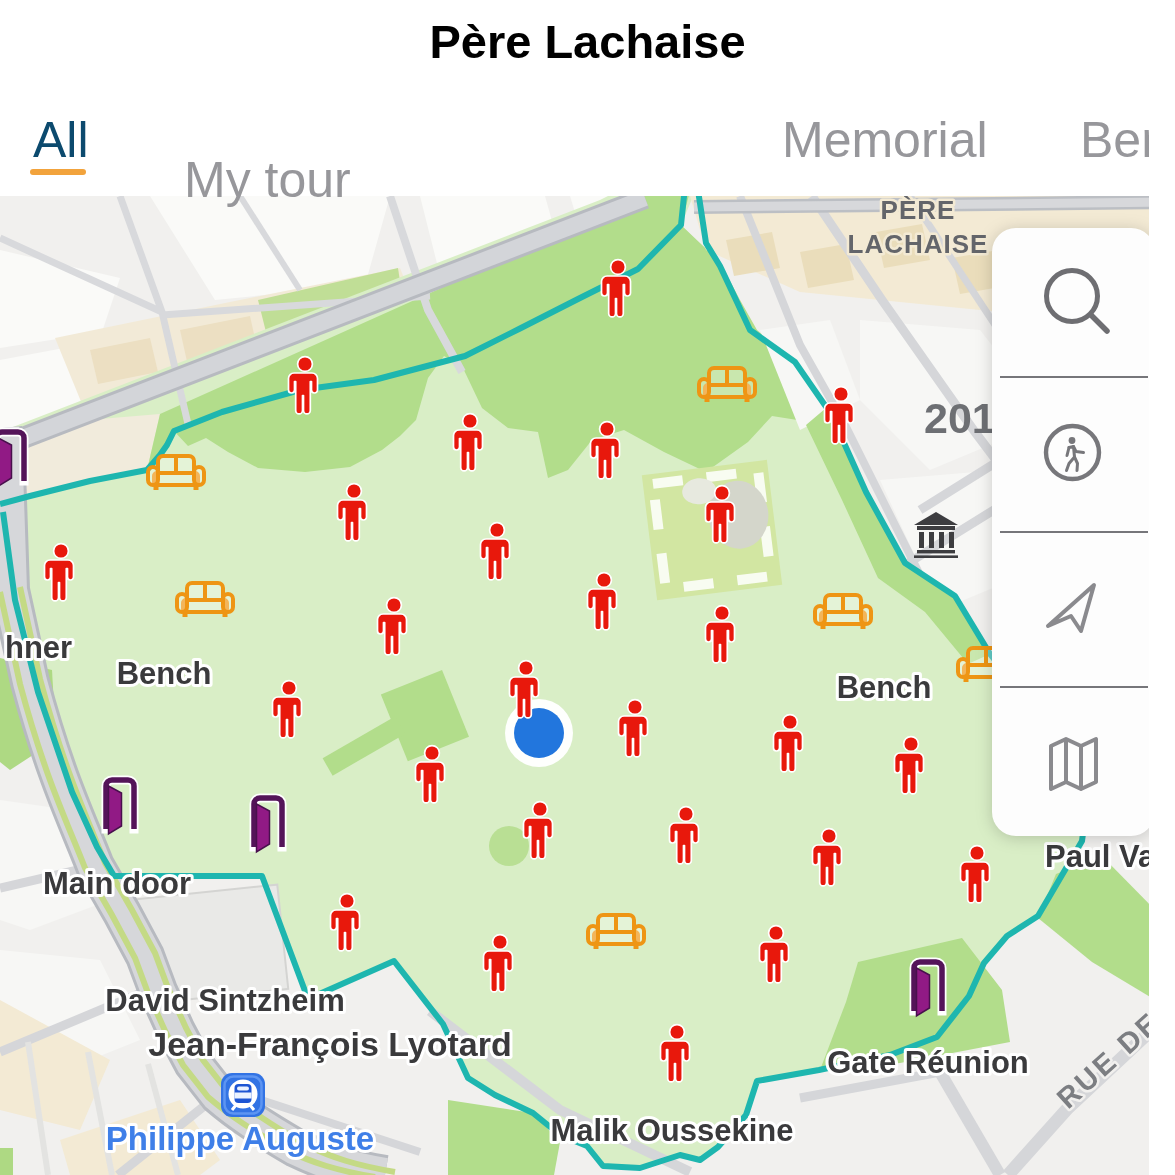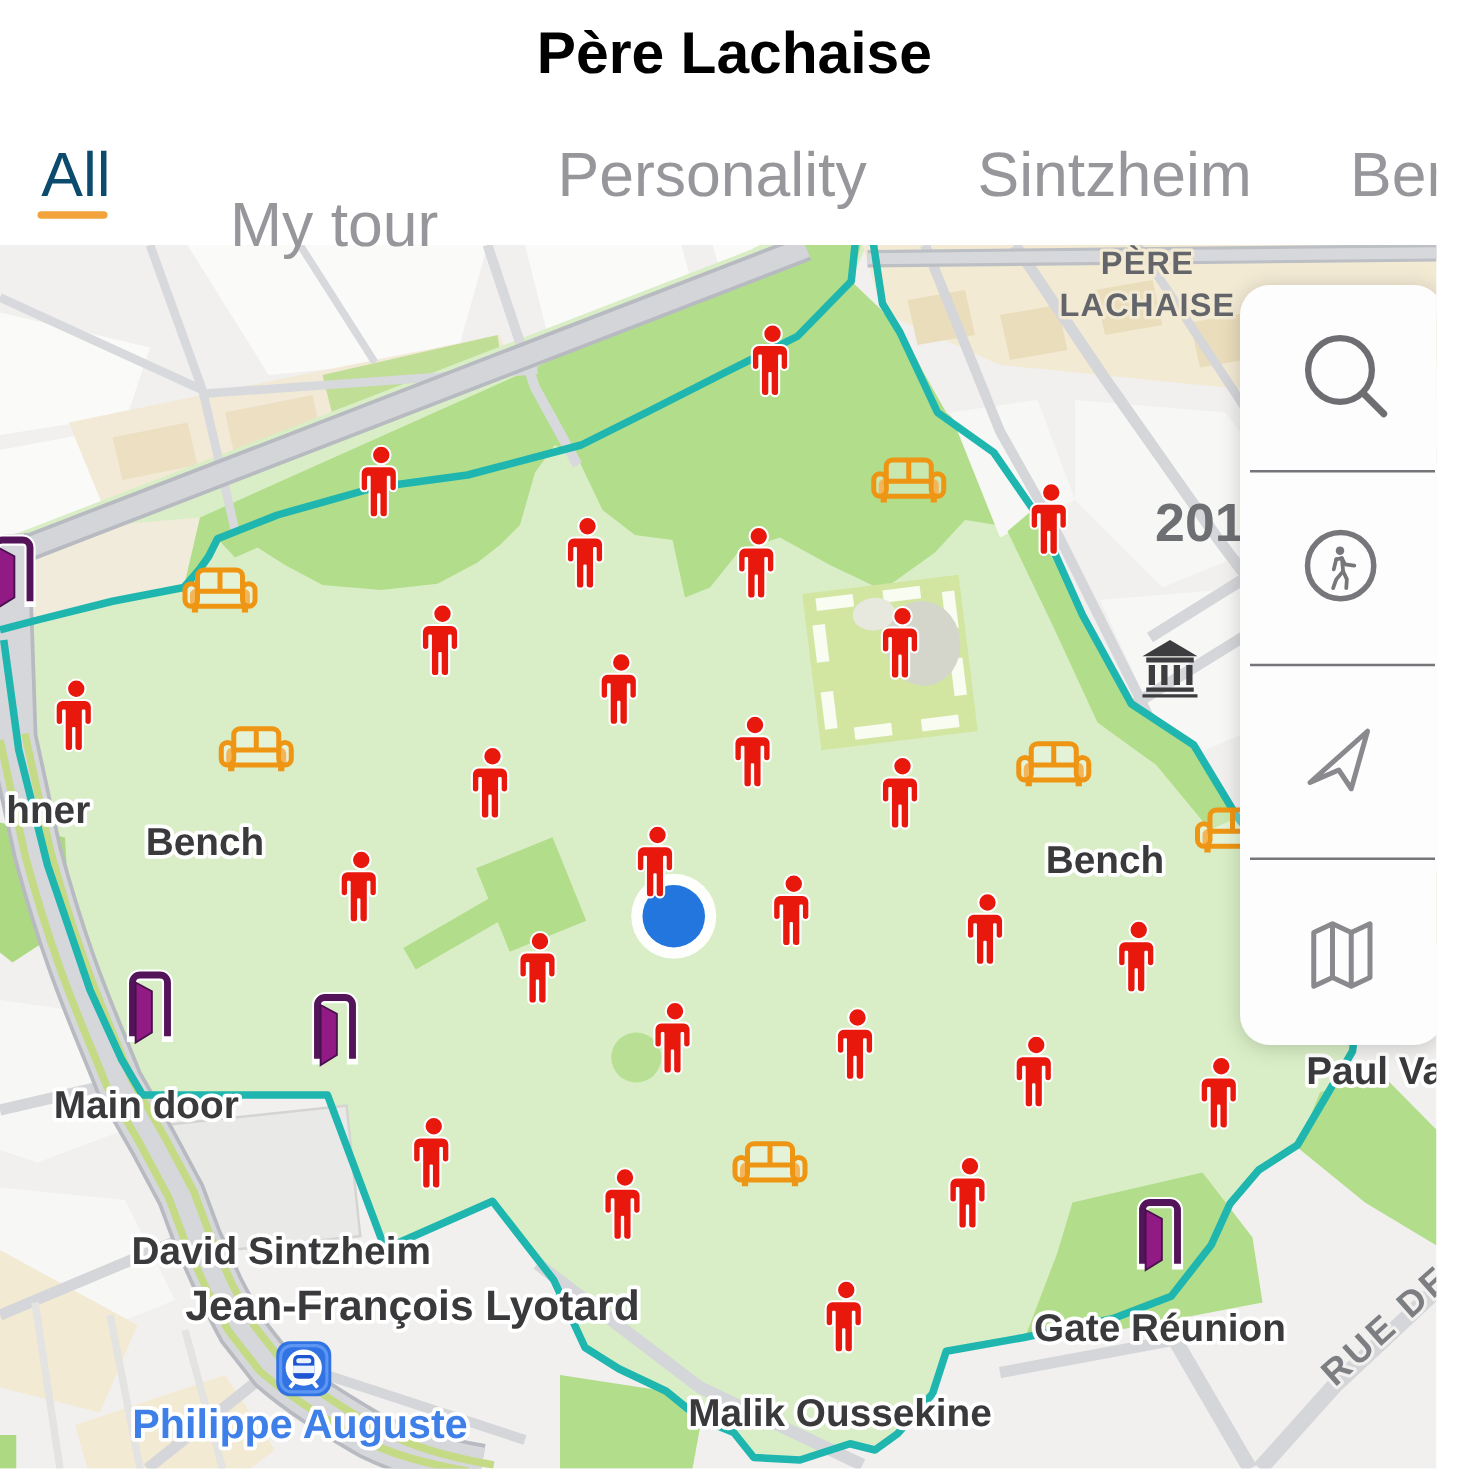--- a/index.html
+++ b/index.html
@@ -18,23 +18,22 @@
   <div id="hdr">
 
     <div id="title">Père Lachaise</div>
 
     <div class="tab" id="tAll">All</div>
 
     <div id="under"></div>
 
     <div class="tab" style="left:184px;margin-top:40px;">My tour</div>
 
-    <div class="tab" style="left:446px;">Personality</div>
-
-    <div class="tab" style="left:782px;">Sintzheim</div>
+
+    <div class="tab" style="left:782px;">Memorial</div>
 
     <div class="tab" style="left:1080px;">Bench</div>
   </div>
   <svg id="map" width="1175" height="979" viewBox="0 196 1175 979">
   <defs>
 
     <g id="man">
       <circle cx="0" cy="-21" r="7.4" fill="#e8180c" stroke="#ffffff" stroke-width="1.7"></circle>
       <path d="M -7,-12 h 14 a 5.5,5.5 0 0 1 5.5,5.5 v 11.5 a 3,3 0 0 1 -6,0 v -8.5 h -1.2 v 29 a 3.4,3.4 0 0 1 -6.8,0 v -15 h -1 v 15 a 3.4,3.4 0 0 1 -6.8,0 v -29 h -1.2 v 8.5 a 3,3 0 0 1 -6,0 v -11.5 a 5.5,5.5 0 0 1 5.5,-5.5 z" fill="#e8180c" stroke="#ffffff" stroke-width="1.7" stroke-linejoin="round"></path>
     </g>

